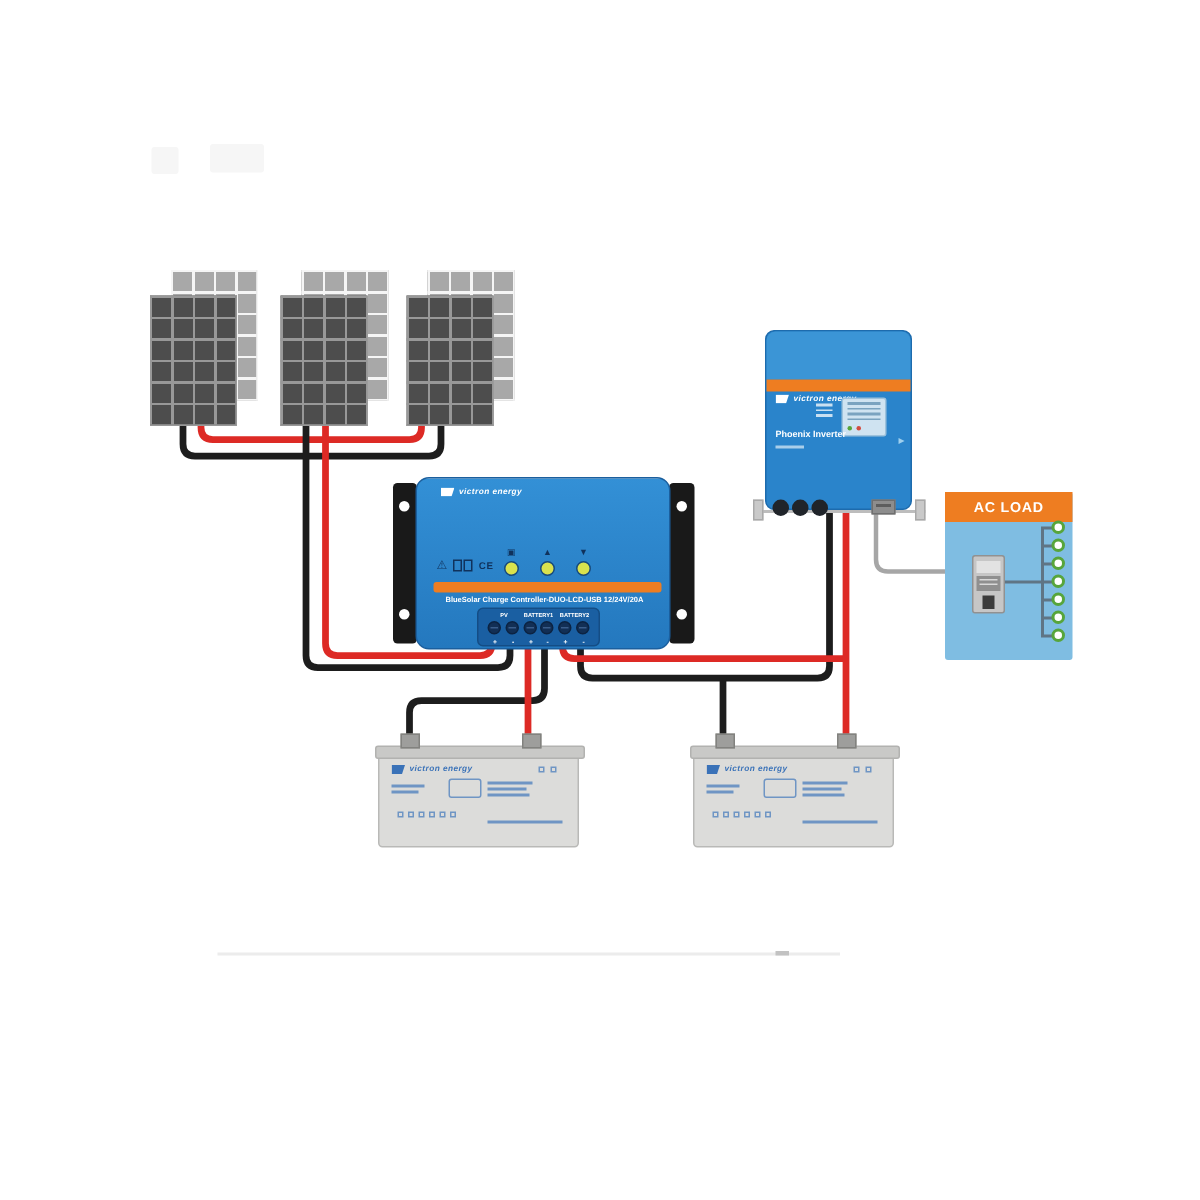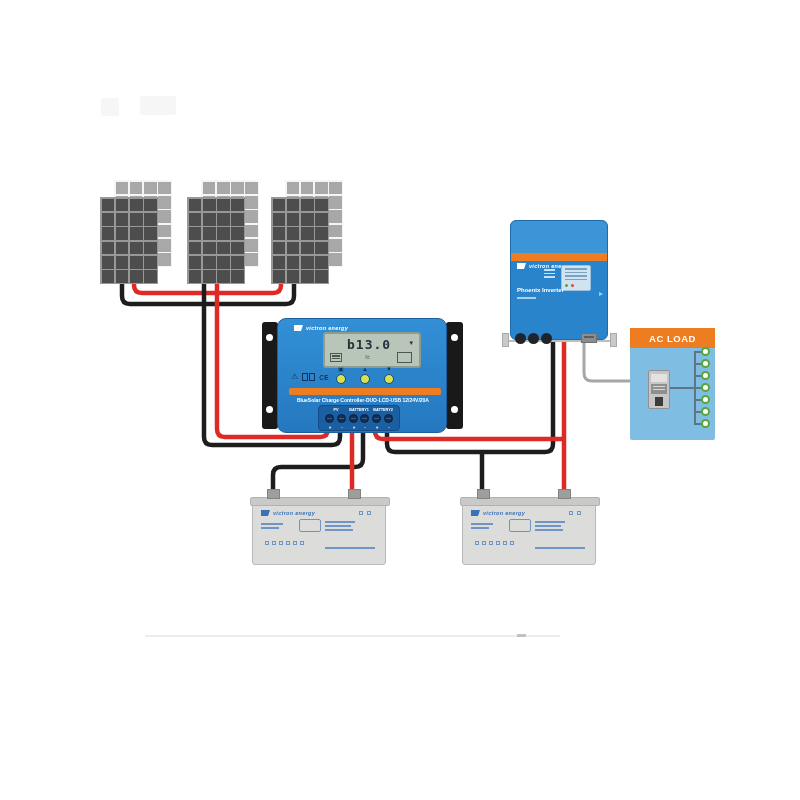--- a/index.html
+++ b/index.html
@@ -163,30 +163,20 @@
       <span class="hole" style="left:5px;top:12px;"></span>
       <span class="hole" style="left:5px;top:84px;"></span>
     </div>
 
     <div class="ctrl-body">
       <div class="vlogo" style="left:16px;top:6px;">
         <span class="vflag"></span>
         <span>victron energy</span>
       </div>
 
-      <div class="lcd">
-        <span class="lcd-val">b13.0</span>
-        <span class="lcd-arr">▾</span>
-        <span class="lcd-batt">
-            <i></i>
-            <i></i>
-          </span>
-        <span class="lcd-wave">≈</span>
-        <span class="lcd-box"></span>
-      </div>
 
       <span class="mini-ic" style="left:60px;top:47px;">▣</span>
       <span class="mini-ic" style="left:84px;top:47px;">▲</span>
       <span class="mini-ic" style="left:108px;top:47px;">▼</span>
 
       <div class="cert" style="left:13px;top:54px;">
         <span class="warn">⚠</span>
         <span class="book">
             <i></i>
             <i></i>

